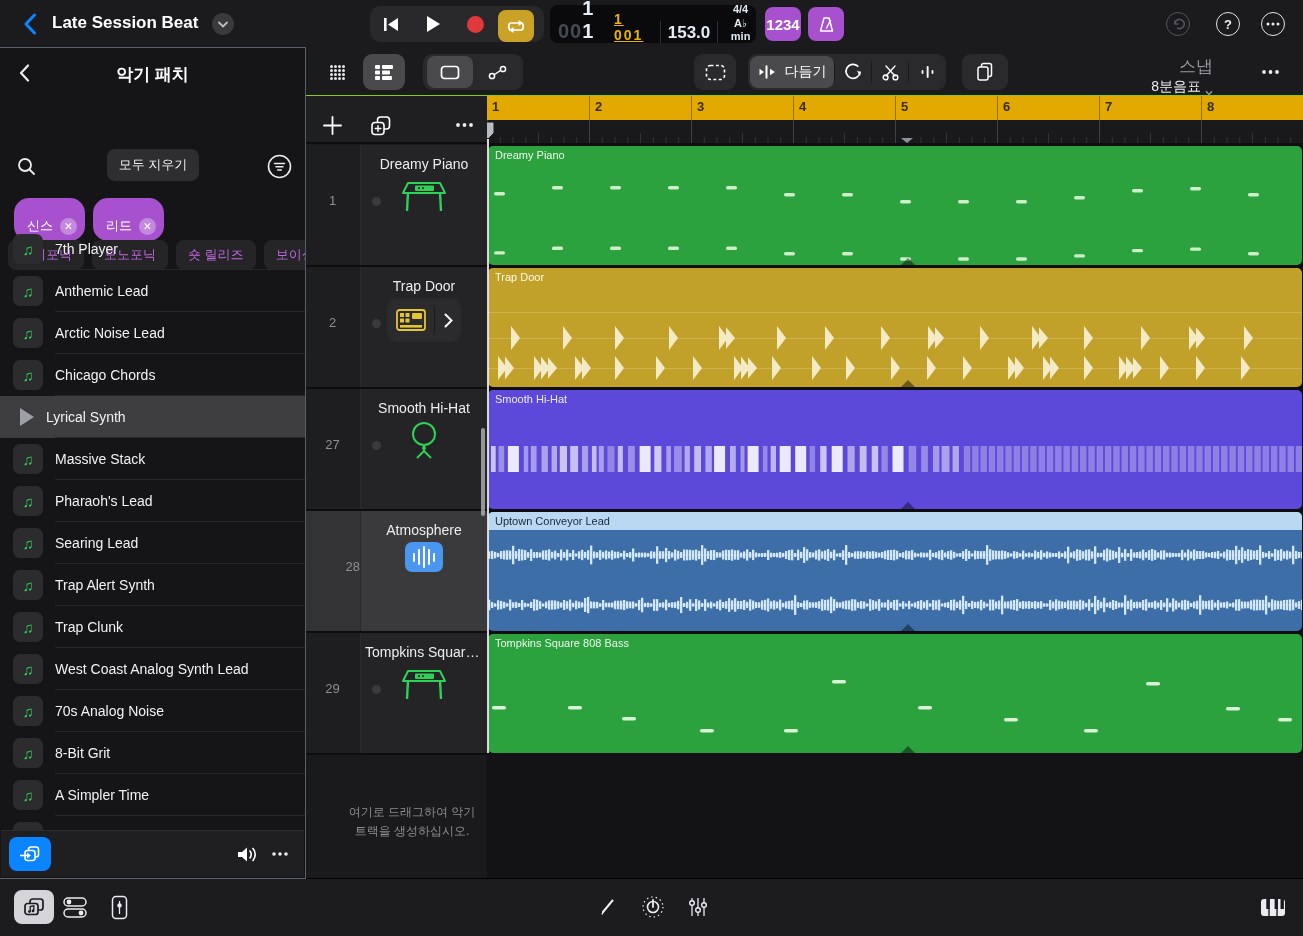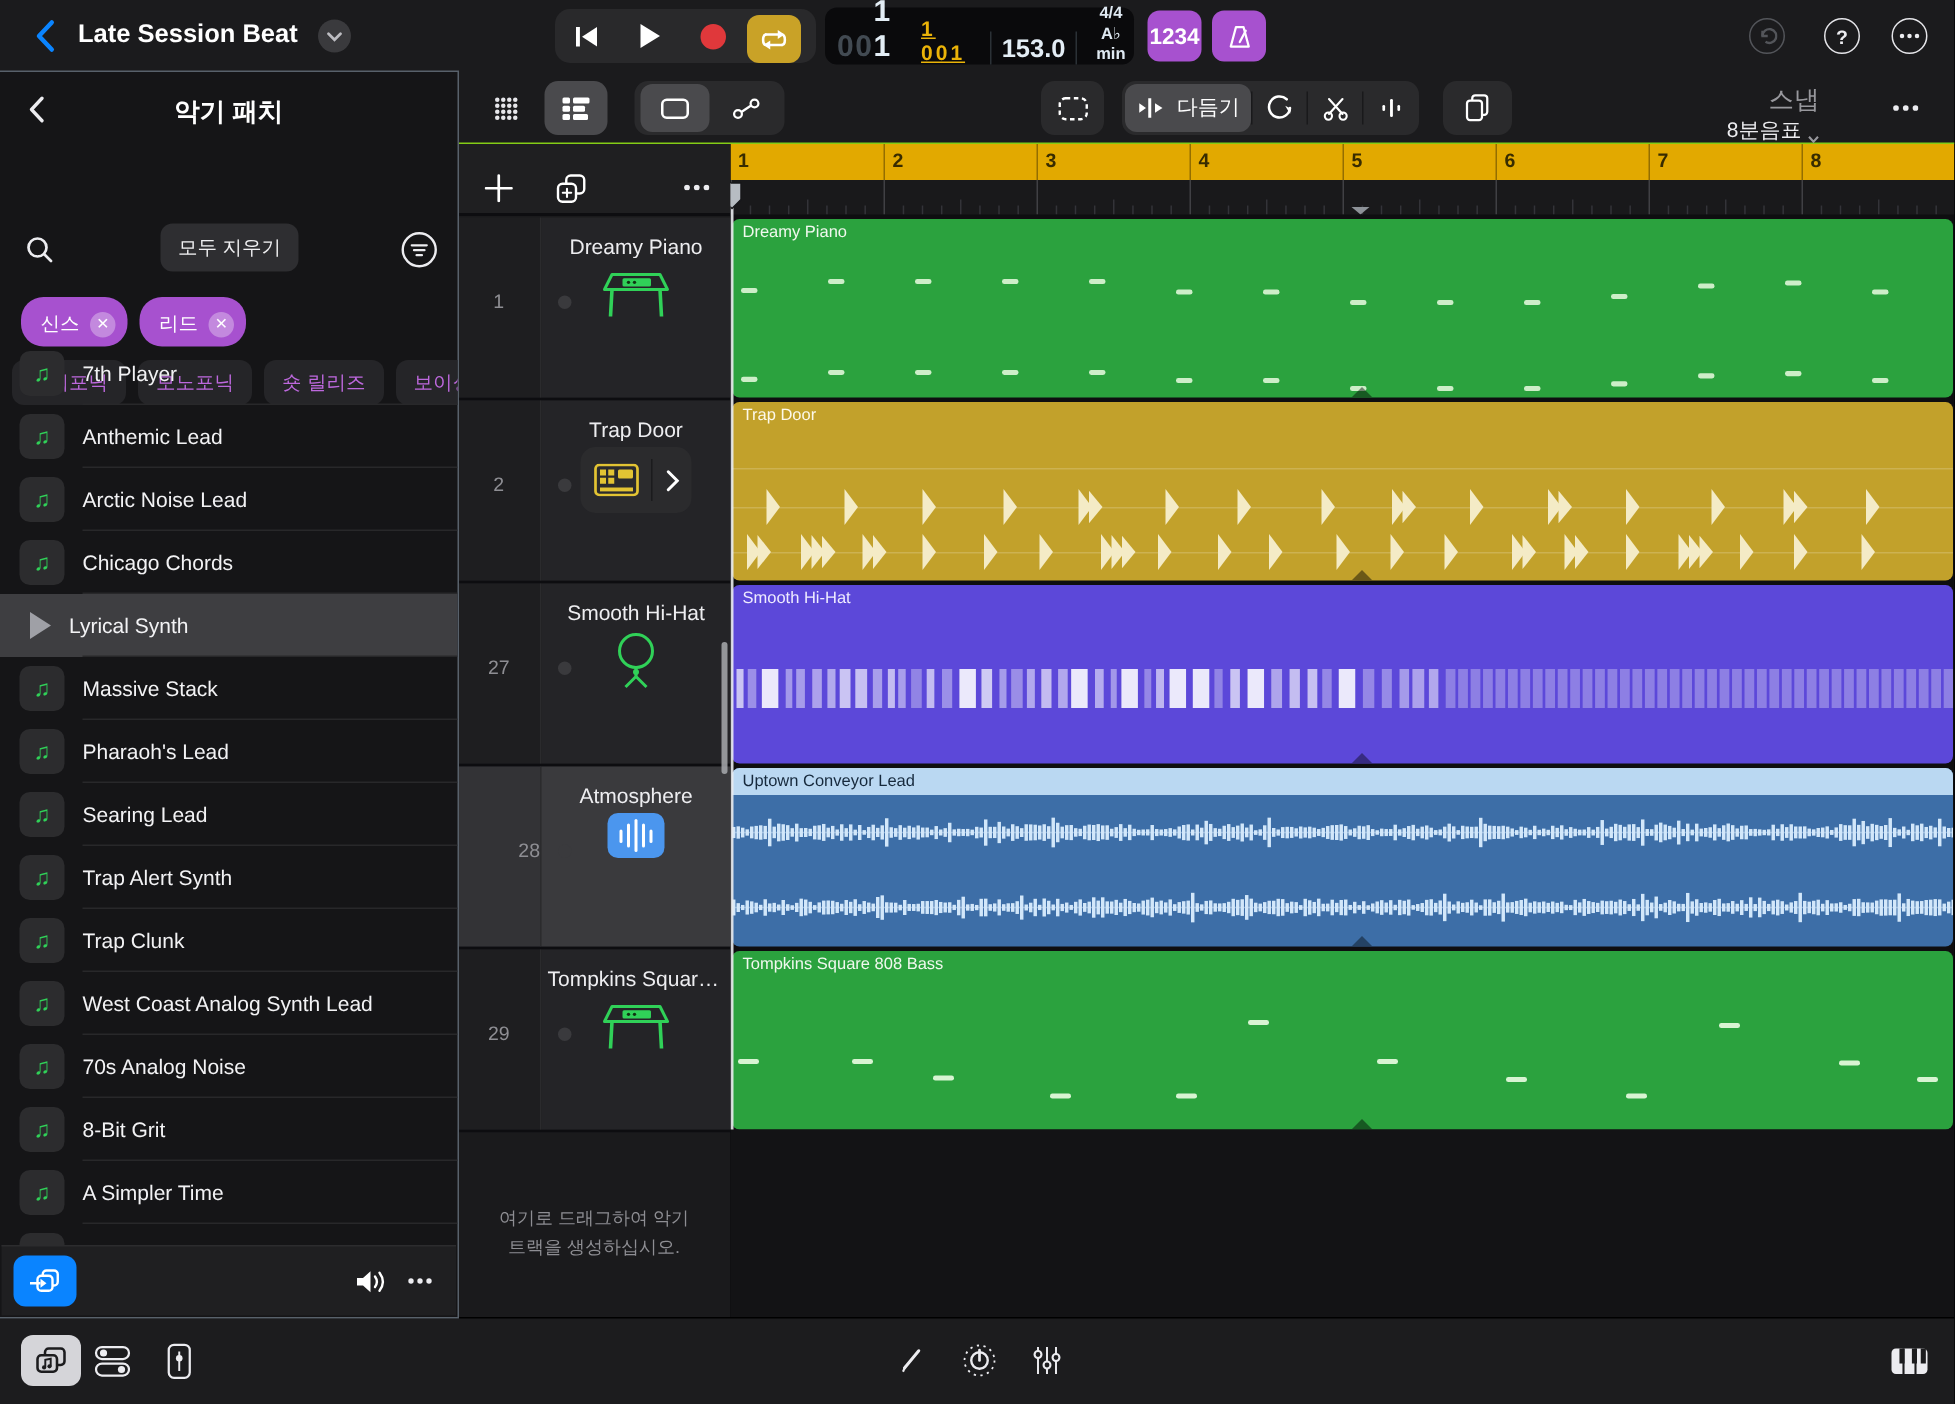--- a/index.html
+++ b/index.html
@@ -18,21 +18,21 @@
   #lcd{left:550px;top:5px;width:206px;height:38px;background:#0a0a0c;border-radius:8px;}
   .lcddim{color:#424a52;font-size:20px;font-weight:600;letter-spacing:1px;}
   .lcdbig{color:#e3edf5;font-size:20px;font-weight:600;letter-spacing:3px;}
   .lcdsm{color:#eab308;font-size:14px;font-weight:600;letter-spacing:2px;text-decoration:underline;}
   .lcddiv{width:1px;height:22px;background:#2b3136;margin:0 7px;}
   .pbtn{background:#a751cf;border-radius:8px;height:34px;}
 
   
   #sidebar{top:48px;left:0;width:305px;height:830px;background:#151517;
            box-shadow:0 0 0 1px #58616b;z-index:5;}
-  .pill{background:#a751cf;border-radius:15px;height:30px;padding:3px 8px 0 13px;
+  .pill{background:#a751cf;border-radius:15px;height:30px;padding:13px 8px 0 13px;
         font-size:13px;color:#fff;display:flex;align-items:center;gap:7px;}
   .pillx{width:17px;height:17px;border-radius:50%;background:rgba(255,255,255,.32);
          font-size:10.5px;font-weight:700;color:#fff;}
   .cat{background:#252528;border-radius:8px;height:30px;padding:0 12px;font-size:13px;
        color:#bd68dd;display:flex;align-items:center;white-space:nowrap;}
   #patchlist{top:180px;left:0;width:305px;height:604px;overflow:hidden;position:absolute;}
   .patch{height:42px;display:flex;align-items:center;padding-left:13px;position:relative;box-sizing:border-box;}
   .patch .tile{width:30px;height:30px;border-radius:7px;background:#2c2c2e;flex:none;}
   .patch .note{color:#30d158;font-size:15px;}
   .patch .lbl{margin-left:12px;font-size:14px;color:#f2f2f4;white-space:nowrap;}
@@ -556,21 +556,21 @@
     <path d="M9 7 L41 7 L46 17 L4 17 Z" stroke="#30d158" stroke-width="2" fill="none" stroke-linejoin="round"></path>
     <rect x="16" y="9.5" width="19" height="5.5" rx="1" fill="#30d158"></rect>
     <circle cx="20" cy="12.2" r="1.1" fill="#103312"></circle>
               <circle cx="24" cy="12.2" r="1.1" fill="#103312"></circle>
     <path d="M9 17 L8 35 M41 17 L42 35" stroke="#30d158" stroke-width="2.4"></path>
             </svg>
           </div>
         </div>
       </div>
     </div>
-  <div class="abs" style="left:0;top:659px;width:182px;height:123px;background:#1a1a1c;">
+  <div class="abs" style="left:0;top:659px;width:182px;height:123px;background:#1a1a1c;padding-left:16px;">
     <div class="hint" style="margin-top:48px;">
       <span>여기로 드래그하여 악기</span><br>
       <span>트랙을 생성하십시오.</span>
     </div>
   </div>
 
   <div class="abs" style="left:176px;top:332px;width:4px;height:88px;background:#a8aaae;border-radius:2px;opacity:.85;"></div>
 </div>
 
 <div id="timeline" class="abs">

